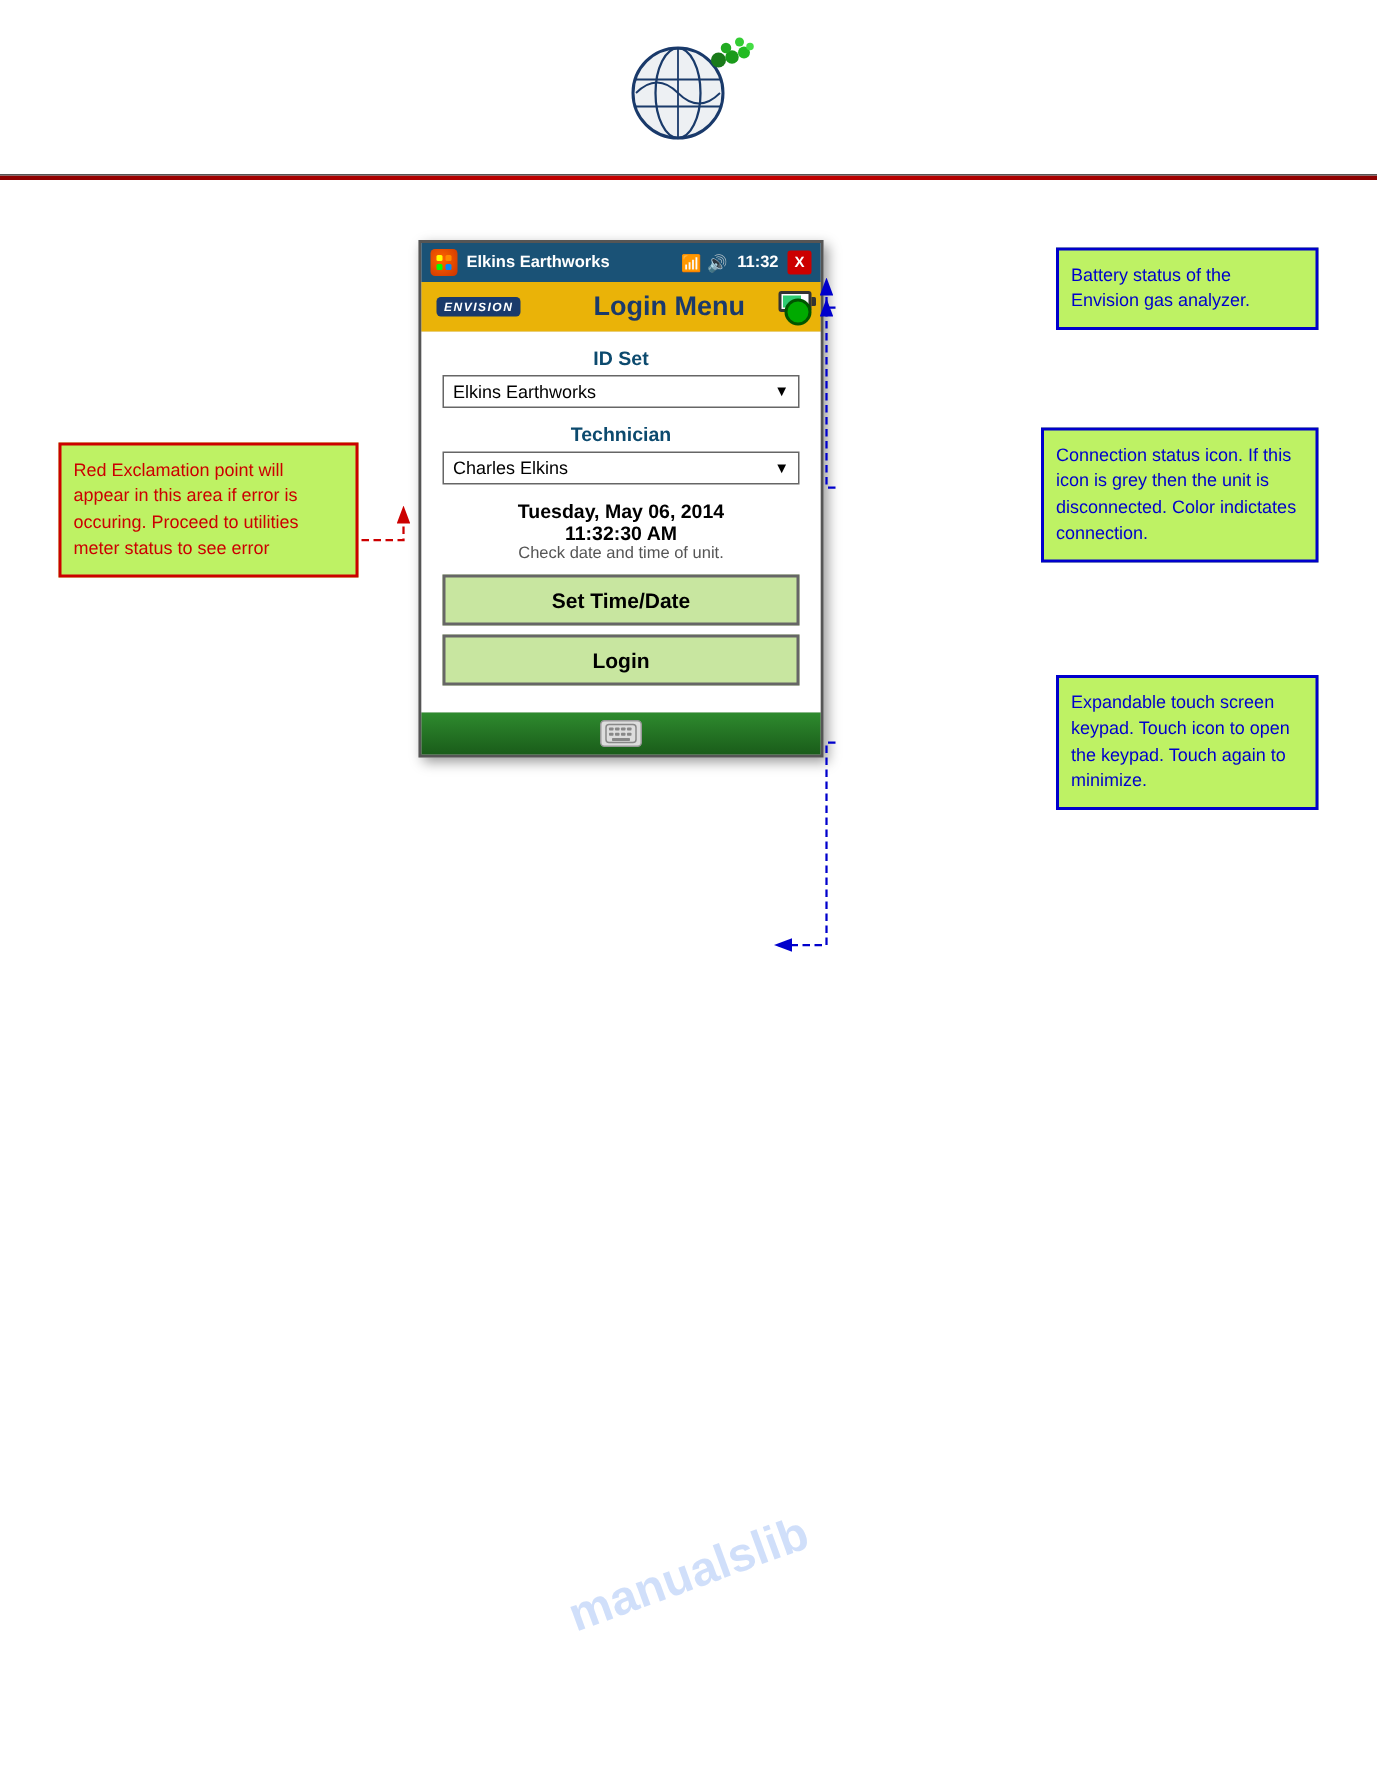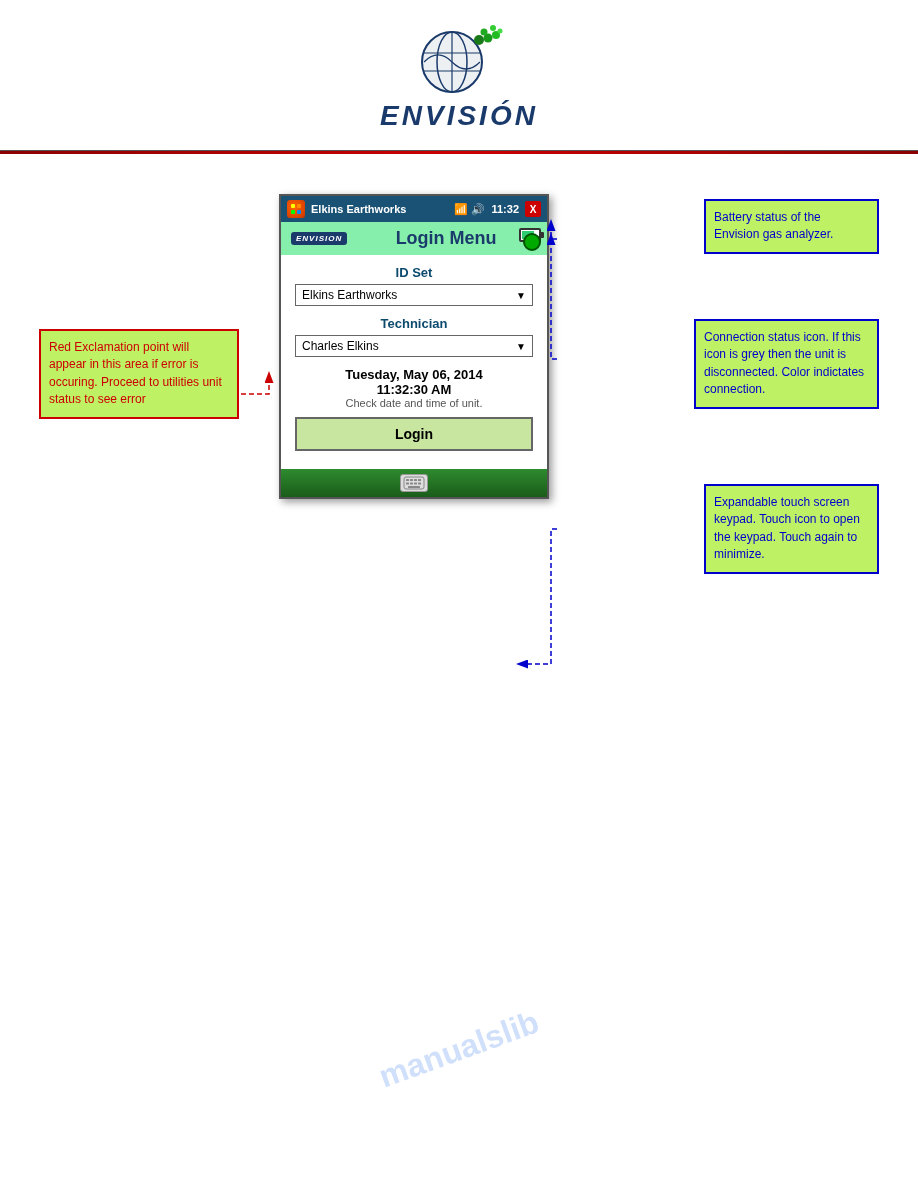--- a/index.html
+++ b/index.html
@@ -110,21 +110,21 @@
       align-items: center;
       justify-content: center;
       font-size: 10px;
       font-weight: bold;
       border-radius: 2px;
       cursor: pointer;
     }
 
     
     .login-header {
-      background: #86efac;
+      background: #eab308;
       display: flex;
       align-items: center;
       padding: 6px 10px;
       gap: 8px;
       position: relative;
     }
     .envision-logo-small {
       background: #1a3a6b;
       padding: 2px 5px;
       border-radius: 3px;
@@ -365,32 +365,29 @@
 
       <circle cx="38" cy="44" r="30" fill="rgba(26,58,107,0.08)"></circle>
 
       <circle cx="65" cy="22" r="5" fill="#1a7a1a"></circle>
       <circle cx="74" cy="20" r="4.5" fill="#1a9a1a"></circle>
       <circle cx="82" cy="17" r="4" fill="#22bb22"></circle>
       <circle cx="70" cy="14" r="3.5" fill="#22aa22"></circle>
       <circle cx="79" cy="10" r="3" fill="#33cc33"></circle>
       <circle cx="86" cy="13" r="2.5" fill="#44dd44"></circle>
     </svg>
-    <div style="display:flex; align-items:center; margin-top:2px; gap:2px;">
-      <span style="font-size:28px; font-weight:900; font-style:italic; color:#1a3a6b; letter-spacing:3px; font-family:'Arial Black',Arial,sans-serif; text-transform:uppercase;">ENVISIÓN</span>
-    </div>
   </div>
 </div>
 
 <div class="divider"></div>
 
 <div class="scene-container">
 
   <div class="ann-left-pos annotation-box red-text">
-    <span class="ann-text red">Red Exclamation point will appear in this area if error is occuring. Proceed to utilities unit status to see error</span>
+    <span class="ann-text red">Red Exclamation point will appear in this area if error is occuring. Proceed to utilities meter status to see error</span>
   </div>
 
   <div class="device-position">
     <div class="device">
 
       <div class="taskbar">
         <div class="taskbar-start">
           <svg width="12" height="12" viewBox="0 0 12 12">
               <rect x="1" y="1" width="4" height="4" fill="#ff0" rx="1"></rect>
               <rect x="7" y="1" width="4" height="4" fill="#f80" rx="1"></rect>
@@ -430,20 +427,21 @@
           <span>Charles Elkins</span>
           <span class="dropdown-arrow">▼</span>
         </div>
 
         <div class="date-time-area">
           <div class="date-text">Tuesday, May 06, 2014</div>
           <div class="time-text">11:32:30 AM</div>
           <div class="check-text">Check date and time of unit.</div>
         </div>
 
+        <button class="btn-set-time">Set Time/Date</button>
         <button class="btn-login">Login</button>
       </div>
 
       <div class="taskbar-bottom">
         <div class="keyboard-icon">
           <svg width="22" height="14" viewBox="0 0 22 14">
             <rect x="1" y="1" width="20" height="12" rx="2" fill="#ddd" stroke="#888" stroke-width="1"></rect>
             <rect x="3" y="3" width="3" height="2" rx="0.5" fill="#888"></rect>
             <rect x="7" y="3" width="3" height="2" rx="0.5" fill="#888"></rect>
             <rect x="11" y="3" width="3" height="2" rx="0.5" fill="#888"></rect>

